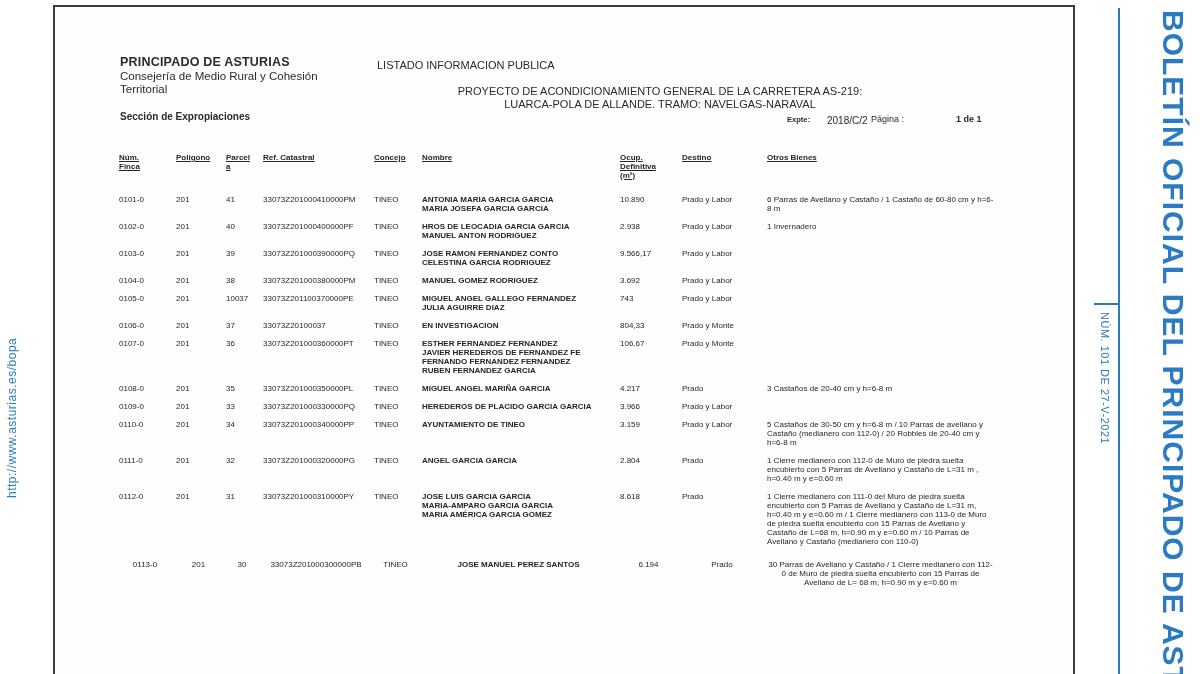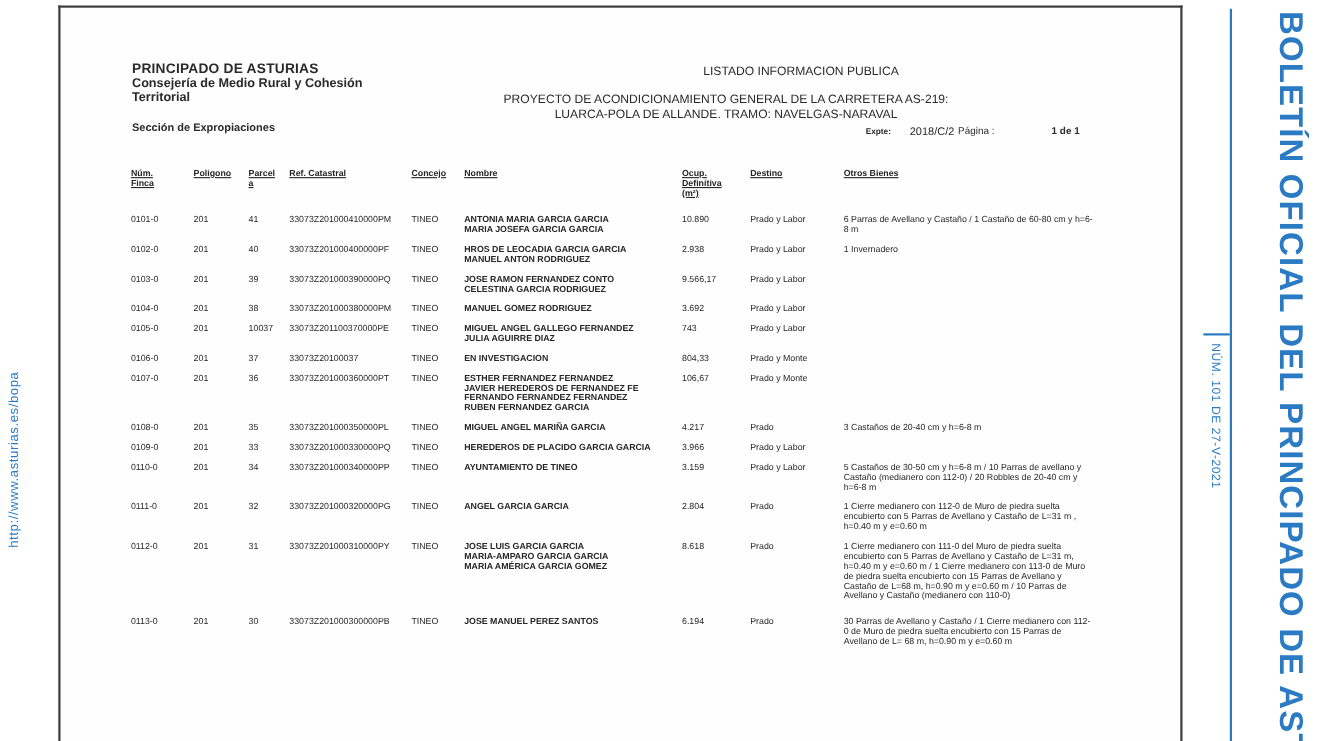--- a/index.html
+++ b/index.html
@@ -26,36 +26,36 @@
     writing-mode:vertical-rl;color:#2b7bc4;font-size:30px;font-weight:bold;
     letter-spacing:1px;white-space:nowrap;overflow:hidden;
   }
   .issue-vert{
     position:absolute;left:1099px;top:312px;height:200px;
     writing-mode:vertical-rl;color:#2b7bc4;font-size:11px;white-space:nowrap;letter-spacing:0.5px;
   }
   
   .org{position:absolute;left:65px;top:48px;width:240px;}
   .org-title{font-size:12.5px;font-weight:bold;letter-spacing:0.2px;}
-  .org-dept{font-size:11.5px;font-weight:bold;line-height:13px;margin-top:1px;}
+  .org-dept{font-size:11.5px;font-weight:normal;line-height:13px;margin-top:1px;}
   .org-section{position:absolute;left:65px;top:104px;font-size:10px;font-weight:bold;}
-  .doc-title{position:absolute;left:322px;top:52px;width:440px;text-align:right;font-size:11px;}
+  .doc-title{position:absolute;left:322px;top:52px;width:440px;text-align:left;font-size:11px;}
   .doc-project{position:absolute;left:325px;top:78px;width:560px;text-align:center;font-size:11px;line-height:13px;white-space:pre-line;}
   .expte-label{position:absolute;left:732px;top:108px;font-size:7.5px;font-weight:bold;}
   .expte-value{position:absolute;left:772px;top:108px;font-size:10px;}
   .pagina-label{position:absolute;left:816px;top:107px;font-size:9px;font-weight:normal;}
   .pagina-value{position:absolute;left:901px;top:107px;font-size:9px;font-weight:bold;}
   
   .table{position:absolute;left:64px;top:146px;width:905px;}
   .trow{display:grid;grid-template-columns:57px 50px 37px 111px 48px 198px 62px 85px 232px;margin-bottom:9px;}
   .trow.head{margin-bottom:15px;}
   .cell{font-size:8px;line-height:9px;white-space:pre-line;padding-right:5px;color:#262626;}
   .cell.th{font-weight:bold;text-decoration:underline;}
   .cell.bold{font-weight:bold;}
-  .trow:last-child{margin-top:14px;}
+  .trow:last-child{margin-top:14px;text-align:center;}
 </style>
 </head>
 <body>
 
 <div class="url-vert">http://www.asturias.es/bopa</div>
 
 <div class="page">
   <div class="org">
     <div class="org-title">PRINCIPADO DE ASTURIAS</div>
     <div class="org-dept">Consejería de Medio Rural y Cohesión Territorial</div>

